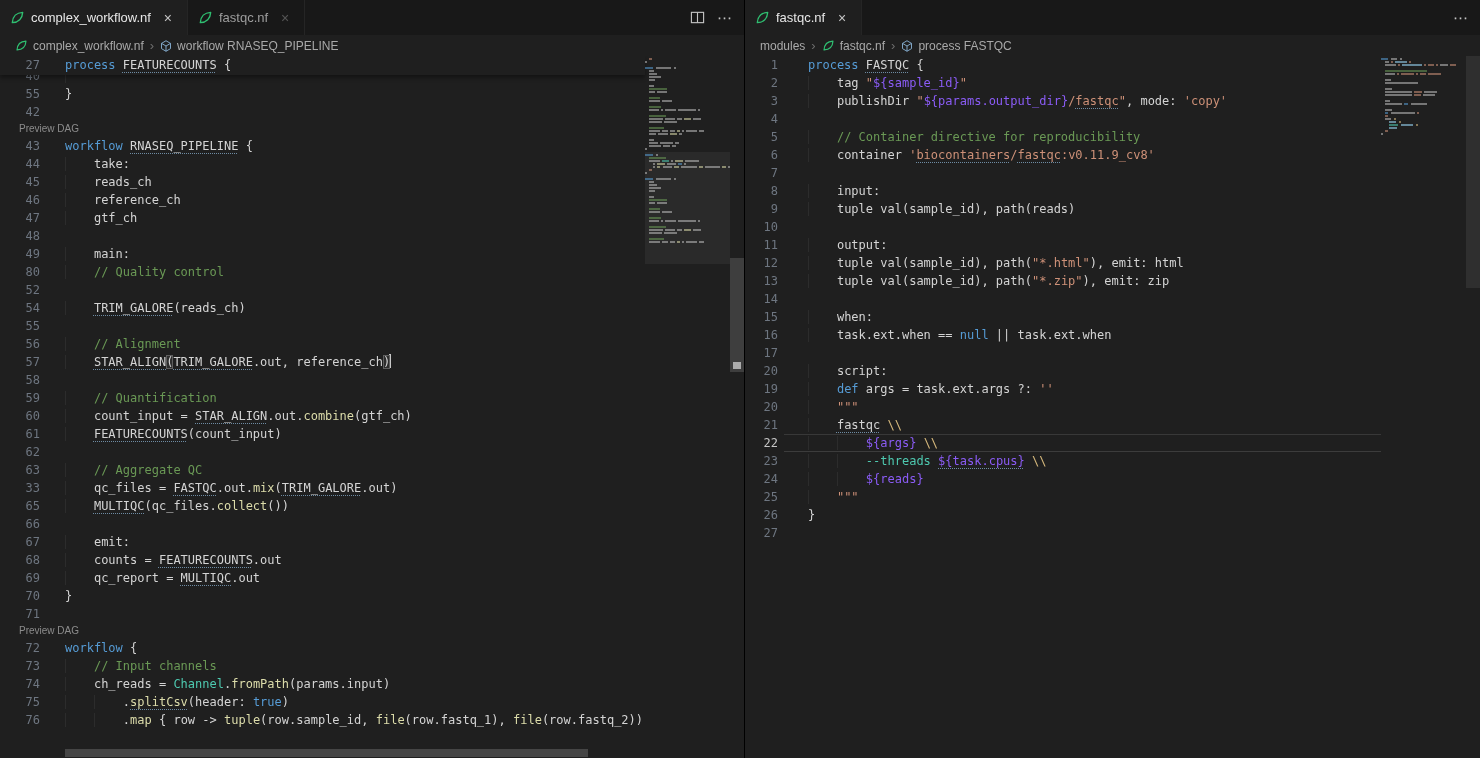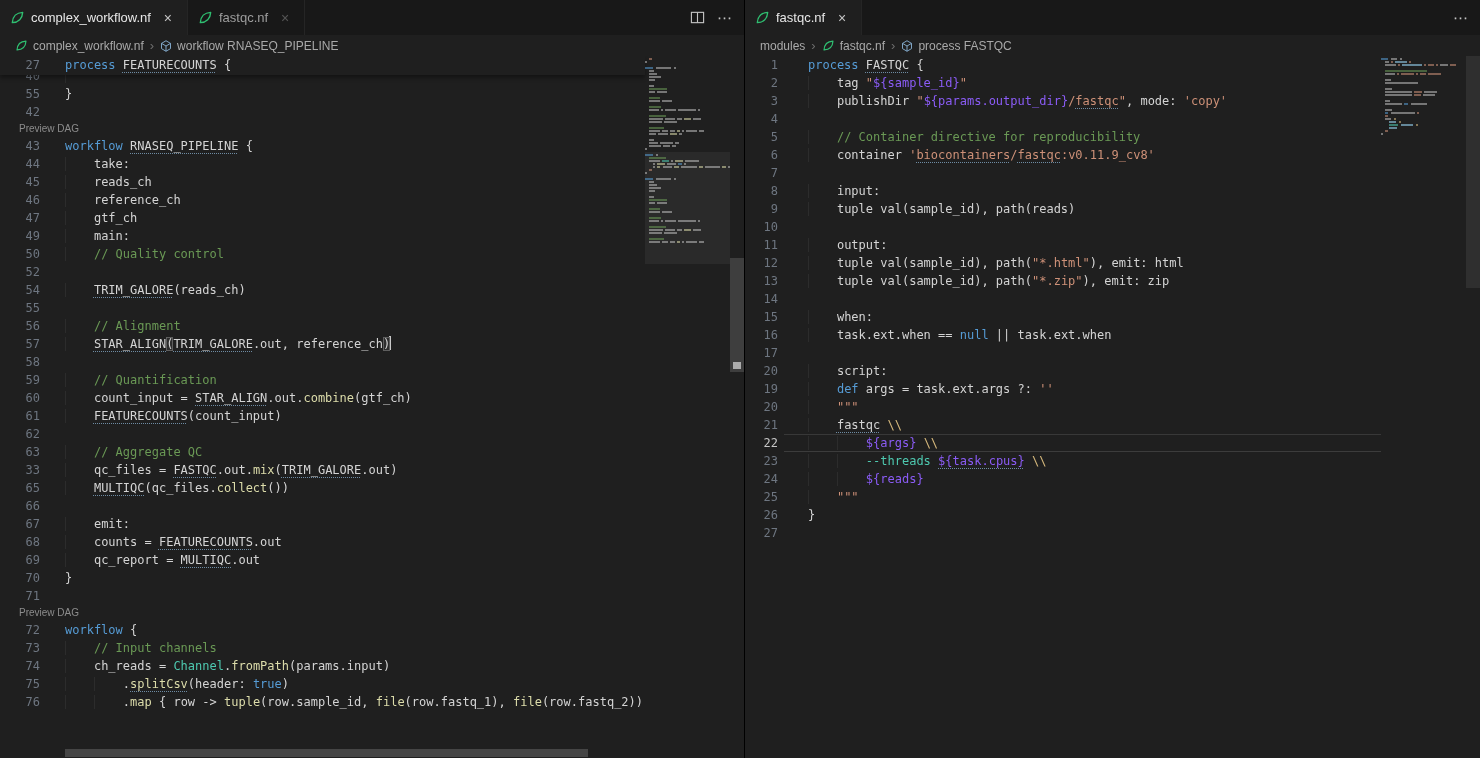--- a/index.html
+++ b/index.html
@@ -130,22 +130,23 @@
       <div class="lines" id="lines-left">
           <div class="row"><div class="ln">40</div><div class="codecell"><span class="tk ind">    </span><span class="tk s">"""</span></div></div>
           <div class="row"><div class="ln">55</div><div class="codecell"><span class="tk d">}</span></div></div>
           <div class="row"><div class="ln">42</div><div class="codecell"></div></div>
           <div class="row lensrow"><div class="ln"></div><div class="codecell"><span class="lens">Preview DAG</span></div></div>
           <div class="row"><div class="ln">43</div><div class="codecell"><span class="tk k">workflow</span><span class="tk d"> </span><span class="tk d u">RNASEQ_PIPELINE</span><span class="tk d"> {</span></div></div>
           <div class="row"><div class="ln">44</div><div class="codecell"><span class="tk ind">    </span><span class="tk d">take:</span></div></div>
           <div class="row"><div class="ln">45</div><div class="codecell"><span class="tk ind">    </span><span class="tk d">reads_ch</span></div></div>
           <div class="row"><div class="ln">46</div><div class="codecell"><span class="tk ind">    </span><span class="tk d">reference_ch</span></div></div>
           <div class="row"><div class="ln">47</div><div class="codecell"><span class="tk ind">    </span><span class="tk d">gtf_ch</span></div></div>
+          <div class="row"><div class="ln">48</div><div class="codecell"></div></div>
           <div class="row"><div class="ln">49</div><div class="codecell"><span class="tk ind">    </span><span class="tk d">main:</span></div></div>
-          <div class="row"><div class="ln">50</div><div class="codecell"><span class="tk ind">    </span><span class="tk c">// Quality control</span></div></div>
+          <div class="row"><div class="ln">80</div><div class="codecell"><span class="tk ind">    </span><span class="tk c">// Quality control</span></div></div>
           <div class="row"><div class="ln">52</div><div class="codecell"></div></div>
           <div class="row"><div class="ln">54</div><div class="codecell"><span class="tk ind">    </span><span class="tk d u">TRIM_GALORE</span><span class="tk d">(reads_ch)</span></div></div>
           <div class="row"><div class="ln">55</div><div class="codecell"></div></div>
           <div class="row"><div class="ln">56</div><div class="codecell"><span class="tk ind">    </span><span class="tk c">// Alignment</span></div></div>
           <div class="row"><div class="ln">57</div><div class="codecell"><span class="tk ind">    </span><span class="tk d u">STAR_ALIGN</span><span class="tk d bm">(</span><span class="tk d u">TRIM_GALORE</span><span class="tk d">.out, reference_ch</span><span class="tk d bm">)</span><span class="cursor"></span></div></div>
           <div class="row"><div class="ln">58</div><div class="codecell"></div></div>
           <div class="row"><div class="ln">59</div><div class="codecell"><span class="tk ind">    </span><span class="tk c">// Quantification</span></div></div>
           <div class="row"><div class="ln">60</div><div class="codecell"><span class="tk ind">    </span><span class="tk d">count_input = </span><span class="tk d u">STAR_ALIGN</span><span class="tk d">.out.</span><span class="tk f">combine</span><span class="tk d">(gtf_ch)</span></div></div>
           <div class="row"><div class="ln">61</div><div class="codecell"><span class="tk ind">    </span><span class="tk d u">FEATURECOUNTS</span><span class="tk d">(count_input)</span></div></div>
           <div class="row"><div class="ln">62</div><div class="codecell"></div></div>

